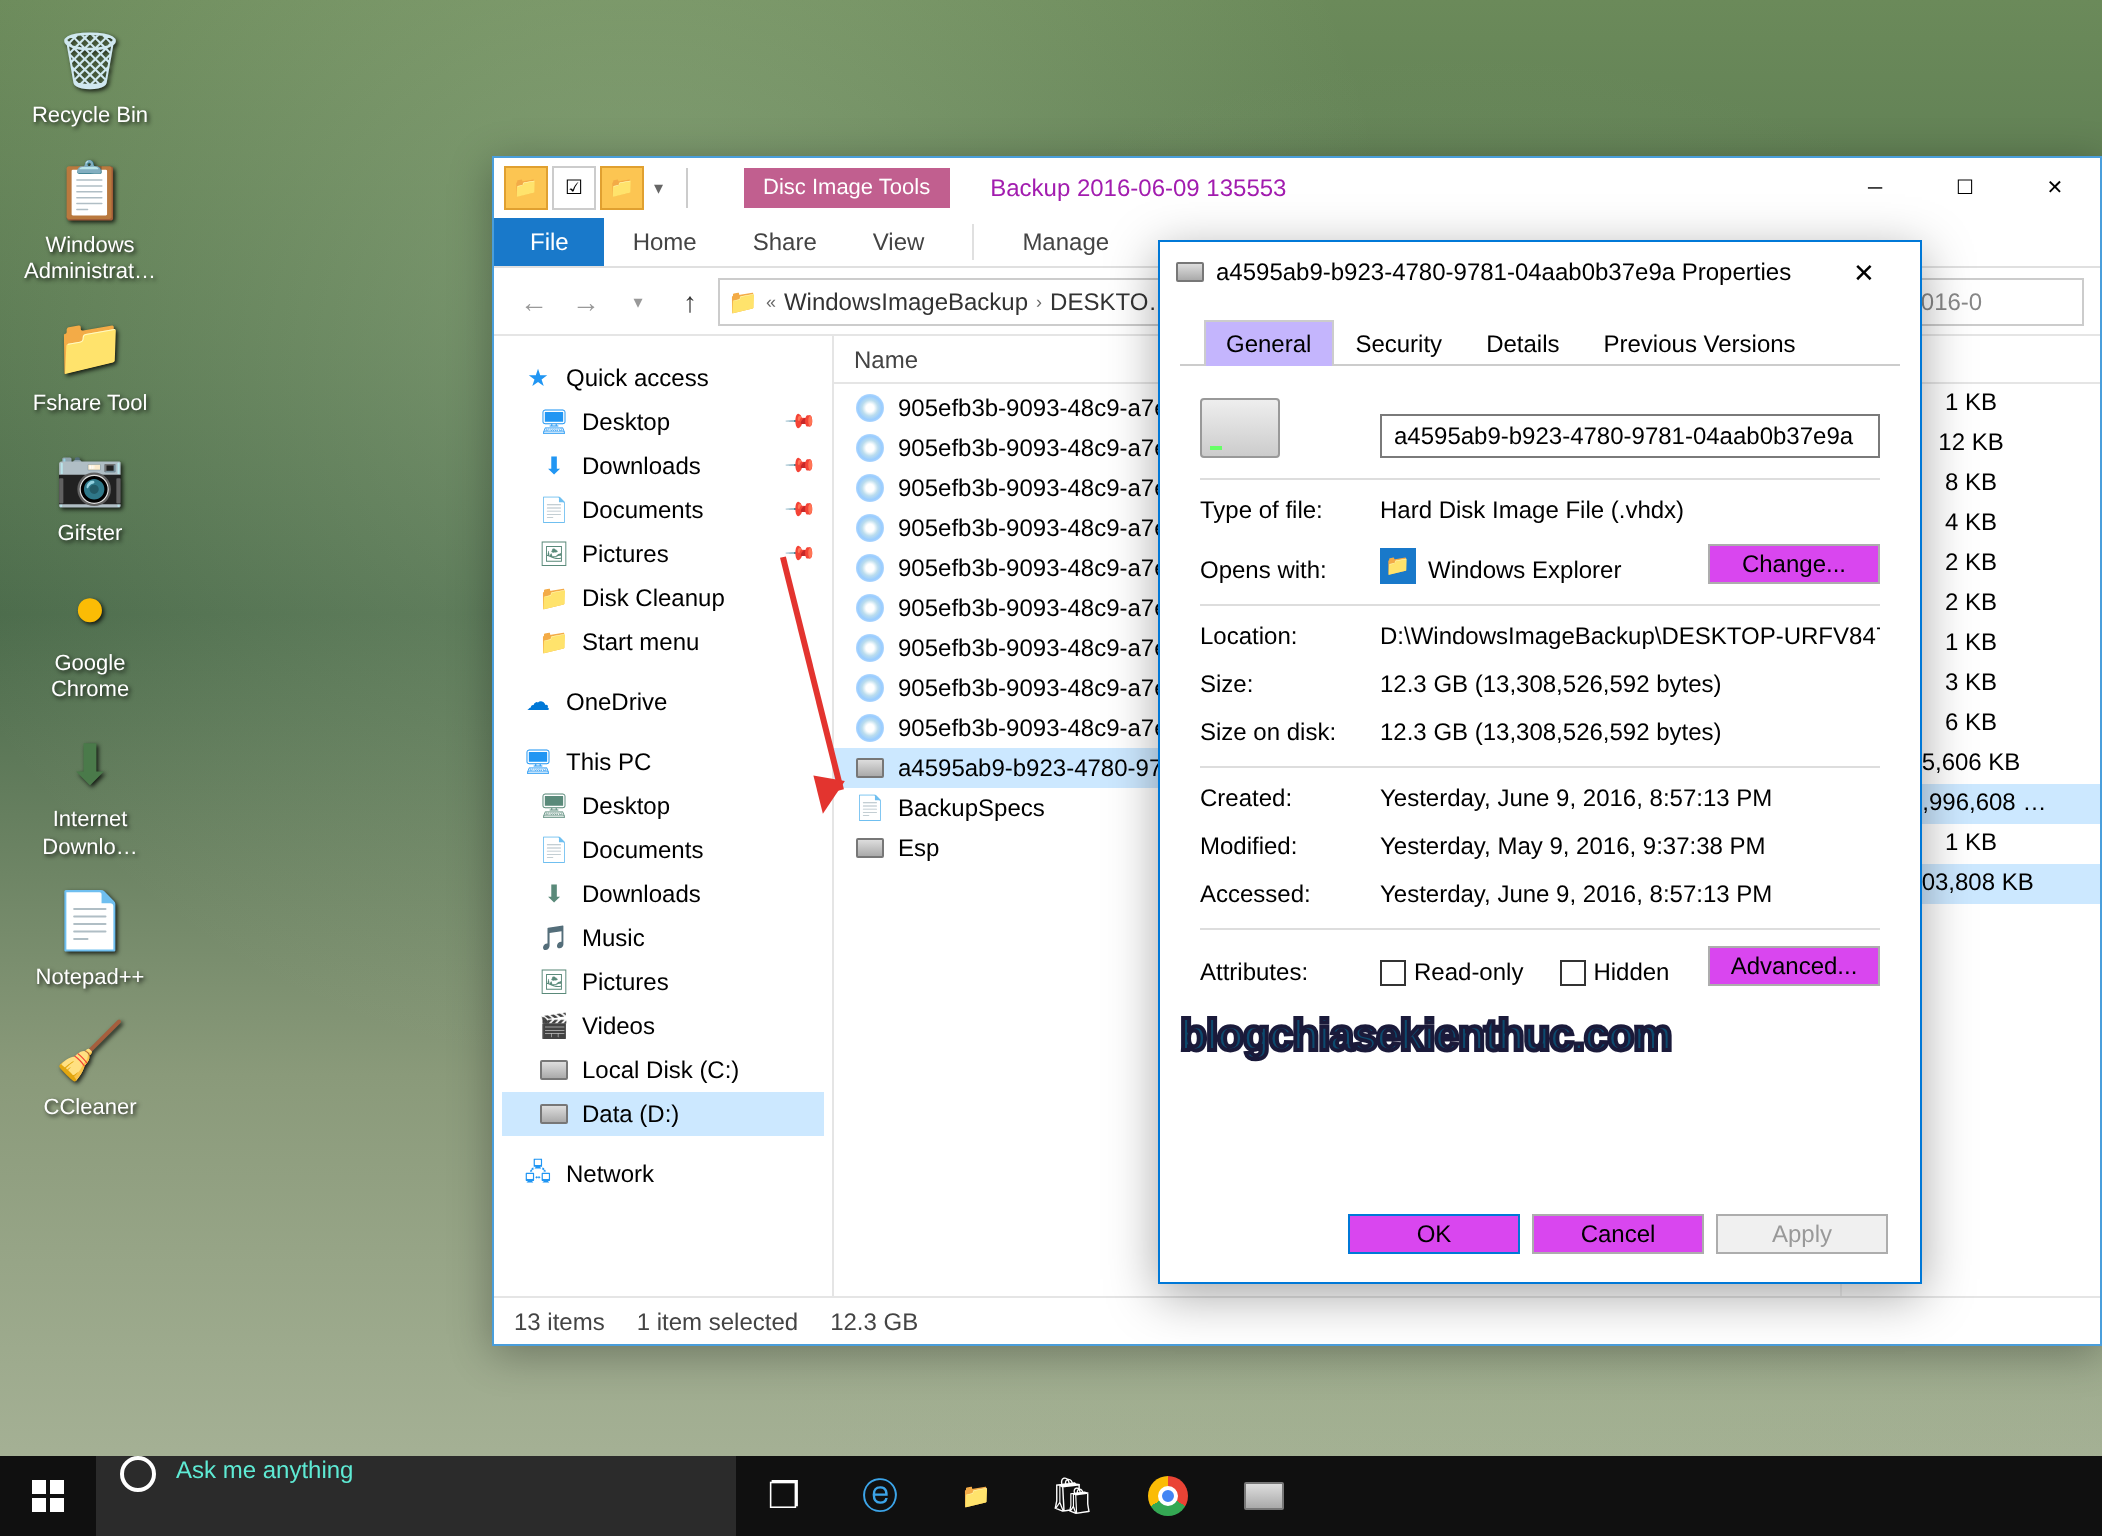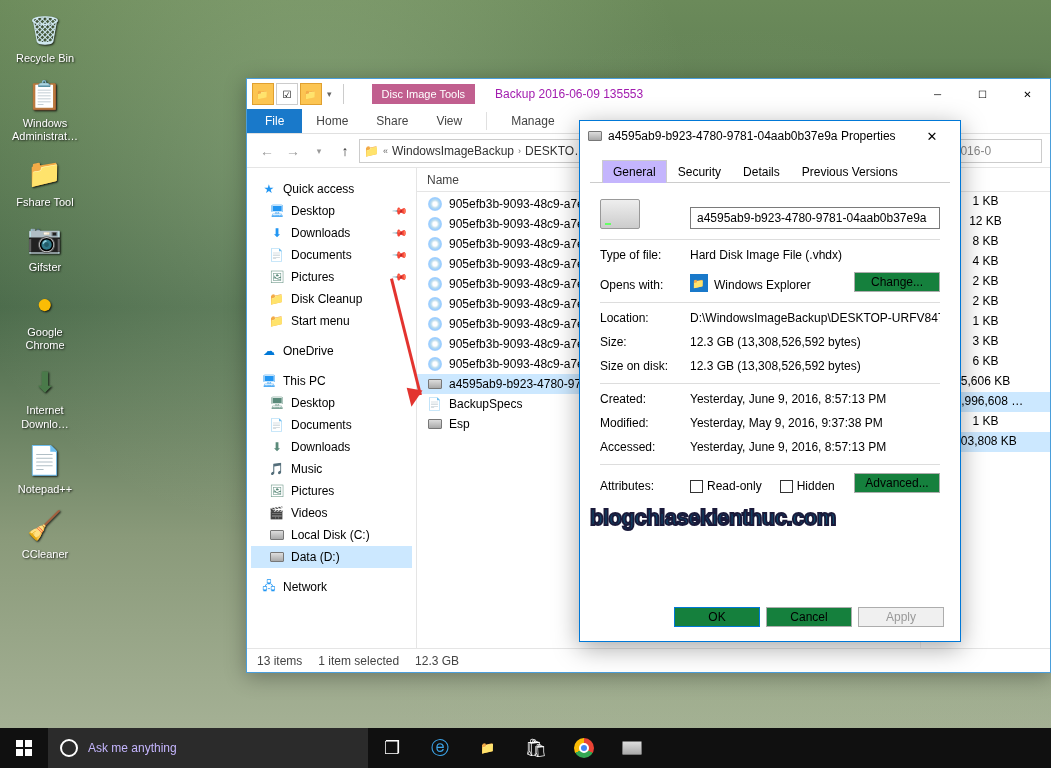--- a/index.html
+++ b/index.html
@@ -56,34 +56,34 @@
 .props-close{width:40px;height:28px;display:flex;align-items:center;justify-content:center;cursor:pointer;font-size:13px}
 .tabs{display:flex;padding:8px 12px 0;gap:0;border-bottom:1px solid #ccc;margin:0 10px}
 .tab{padding:4px 10px;border:1px solid transparent;border-bottom:none;cursor:pointer;font-size:12px;position:relative;top:1px}
 .tab.active{border-color:#ccc;background:#c4b5fd}
 .props-body{padding:16px 20px;font-size:12px}
 .props-row{display:flex;align-items:flex-end;margin-bottom:10px}
 .props-label{width:90px;color:#000}
 .props-val{flex:1;color:#000}
 .props-input{flex:1;border:1px solid #7a7a7a;padding:3px 6px;font-size:12px}
 .props-hr{border:none;border-top:1px solid #ddd;margin:8px 0}
-.props-btn{padding:2px 0;width:86px;border:1px solid #adadad;background:#15803d;cursor:pointer;font-size:12px;text-align:center}
+.props-btn{padding:2px 0;width:86px;border:1px solid #adadad;background:#d946ef;cursor:pointer;font-size:12px;text-align:center}
 .props-btn.primary{border-color:#0078d7}
 .props-btn.disabled{color:#999;background:#f0f0f0}
 .props-footer{position:absolute;bottom:14px;right:16px;display:flex;gap:6px}
 .checkbox{width:13px;height:13px;border:1px solid #333;display:inline-block;margin-right:4px;vertical-align:middle}
 .drive-icon{width:40px;height:30px;background:linear-gradient(#eee,#ccc);border:1px solid #999;border-radius:2px;position:relative}
 .drive-icon::after{content:"";position:absolute;bottom:3px;left:4px;width:6px;height:2px;background:#6f6}
 .arrow{position:absolute;left:385px;top:280px;width:60px;height:140px;pointer-events:none;z-index:5}
 .arrow-line{position:absolute;left:34px;top:-5px;width:3px;height:120px;background:#e3342f;transform:rotate(-14deg);transform-origin:bottom}
 .arrow-head{position:absolute;left:20px;bottom:13px;width:0;height:0;border-left:8px solid transparent;border-right:8px solid transparent;border-top:18px solid #e3342f;transform:rotate(10deg)}
 .watermark{position:absolute;left:590px;top:505px;font-family:Arial,sans-serif;font-size:22px;font-weight:900;color:#0c4a6e;-webkit-text-stroke:2px #1a1a3a;letter-spacing:-0.5px;z-index:20;pointer-events:none}
 .taskbar{position:absolute;bottom:0;left:0;right:0;height:40px;background:#101010;display:flex;align-items:center}
 .tb-item{width:48px;height:40px;display:flex;align-items:center;justify-content:center;cursor:pointer;color:#fff;font-size:18px}
-.tb-search{flex:0 0 320px;height:40px;background:#2b2b2b;display:flex;align-items:center;padding:0 12px;gap:10px;color:#c4b5fd;font-size:14px}
+.tb-search{flex:0 0 320px;height:40px;background:#2b2b2b;display:flex;padding:0 12px;gap:10px;color:#5eead4;font-size:14px}
 .tb-search-circle{width:18px;height:18px;border:2px solid #fff;border-radius:50%}
 .start{font-size:16px}
 .folder-glyph{color:#fcc552}
 .disc-glyph{width:14px;height:14px;border-radius:50%;background:radial-gradient(circle,#fff 20%,#bde 40%,#9cf 60%,#bdf 80%)}
 .hdd-glyph{width:14px;height:10px;background:linear-gradient(#ddd,#aaa);border:1px solid #777;border-radius:1px}
 </style>
 </head>
 <body>
 
 <div class="desktop"></div>

